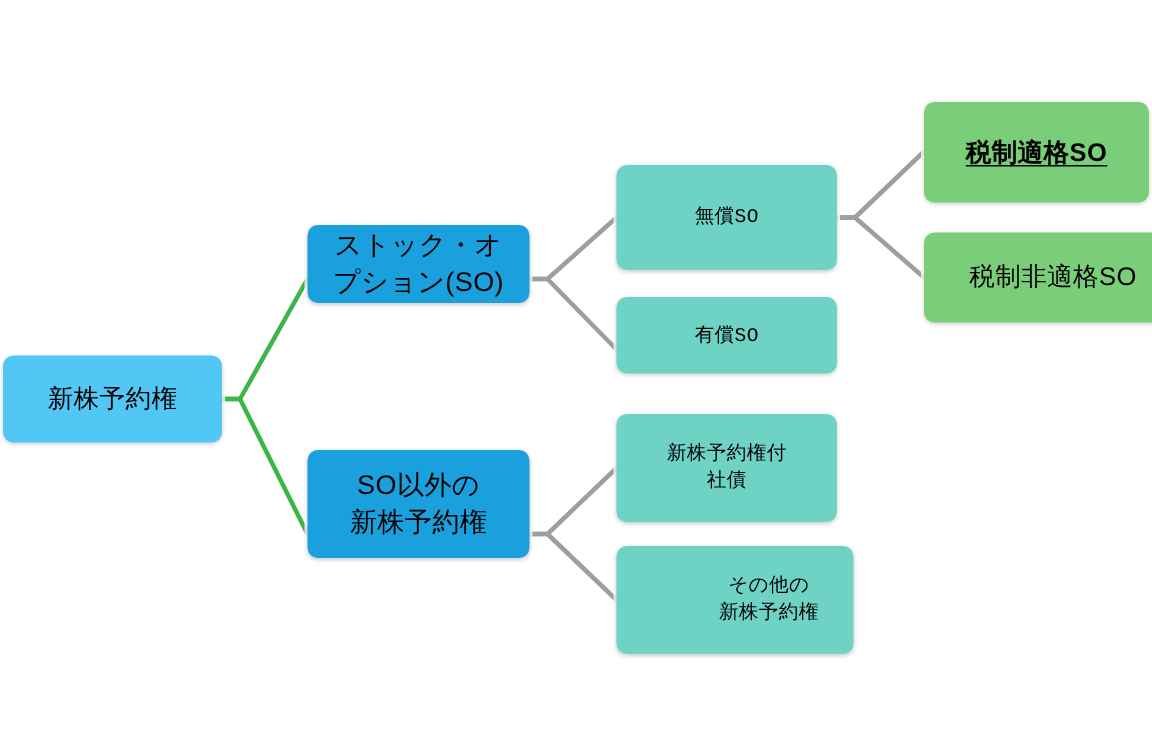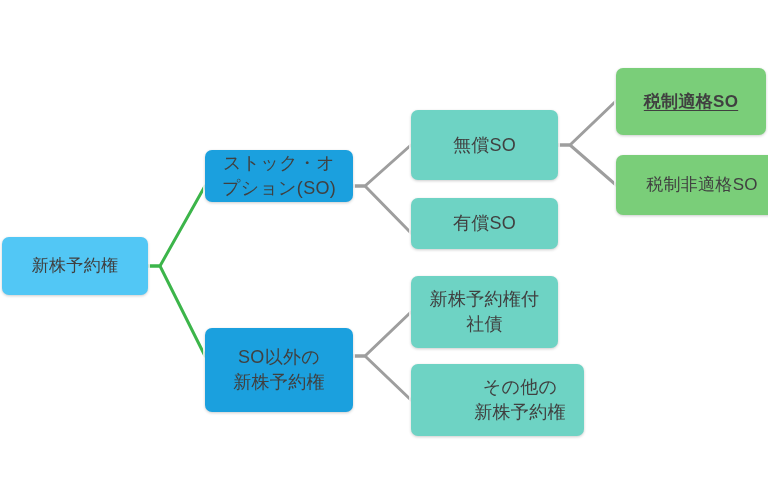--- a/index.html
+++ b/index.html
@@ -24,40 +24,41 @@
     height: 502px;
     pointer-events: none;
   }
   .node {
     position: absolute;
     box-sizing: border-box;
     display: flex;
     align-items: center;
     justify-content: center;
     text-align: center;
-    color: #404040;
+    color: #000000;
     border-radius: 7px;
     box-shadow: 0 1px 3px rgba(0,0,0,0.20), 0 0 0 2px rgba(255,255,255,0.85);
     line-height: 1.38;
     letter-spacing: 0.3px;
     white-space: pre-line;
     z-index: 2;
     user-select: none;
   }
   .node.root {
     background: #52c7f5;
     font-size: 17px;
   }
   .node.blue {
     background: #1ba0de;
     font-size: 18px;
   }
   .node.teal {
     background: #6ed3c4;
-    font-size: 18px;
+    font-size: 13px;
+    font-family: Liberation Mono, monospace;
   }
   .node.green {
     background: #7ace79;
     font-size: 17px;
   }
   .node.emphasis {
     font-weight: bold;
     text-decoration: underline;
     text-underline-offset: 3px;
   }
@@ -73,24 +74,24 @@
       <polyline points="353,186 365,186 411,233" fill="none" stroke="#9e9e9e" stroke-width="3" stroke-linecap="round" stroke-linejoin="round"></polyline>
       <polyline points="353,356 365,356 411,312" fill="none" stroke="#9e9e9e" stroke-width="3" stroke-linecap="round" stroke-linejoin="round"></polyline>
       <polyline points="353,356 365,356 411,400" fill="none" stroke="#9e9e9e" stroke-width="3" stroke-linecap="round" stroke-linejoin="round"></polyline>
       <polyline points="558,145 570,145 616,101" fill="none" stroke="#9e9e9e" stroke-width="3" stroke-linecap="round" stroke-linejoin="round"></polyline>
       <polyline points="558,145 570,145 616,185" fill="none" stroke="#9e9e9e" stroke-width="3" stroke-linecap="round" stroke-linejoin="round"></polyline>
     </svg>
   <div id="node-layer">
       <div class="node root" style="left: 2px; top: 237px; width: 146px; height: 58px;">新株予約権</div>
       <div class="node blue" style="left: 205px; top: 150px; width: 148px; height: 52px;">ストック・オ
 プション(SO)</div>
-      <div class="node blue" style="left: 205px; top: 328px; width: 148px; height: 84px;">SO以外の
+      <div class="node blue" style="left: 205px; top: 300px; width: 148px; height: 72px;">SO以外の
 新株予約権</div>
       <div class="node teal" style="left: 411px; top: 110px; width: 147px; height: 70px;">無償SO</div>
       <div class="node teal" style="left: 411px; top: 198px; width: 147px; height: 51px;">有償SO</div>
       <div class="node teal" style="left: 411px; top: 276px; width: 147px; height: 72px;">新株予約権付
 社債</div>
-      <div class="node teal" style="left: 411px; top: 364px; width: 173px; height: 72px; padding-left: 45px;">その他の
+      <div class="node teal" style="left: 411px; top: 364px; width: 158px; height: 72px; padding-left: 45px;">その他の
 新株予約権</div>
       <div class="node green emphasis" style="left: 616px; top: 68px; width: 150px; height: 67px;">税制適格SO</div>
       <div class="node green" style="left: 616px; top: 155px; width: 172px; height: 60px;">税制非適格SO</div>
     </div>
 </div>
 
 </body></html>

